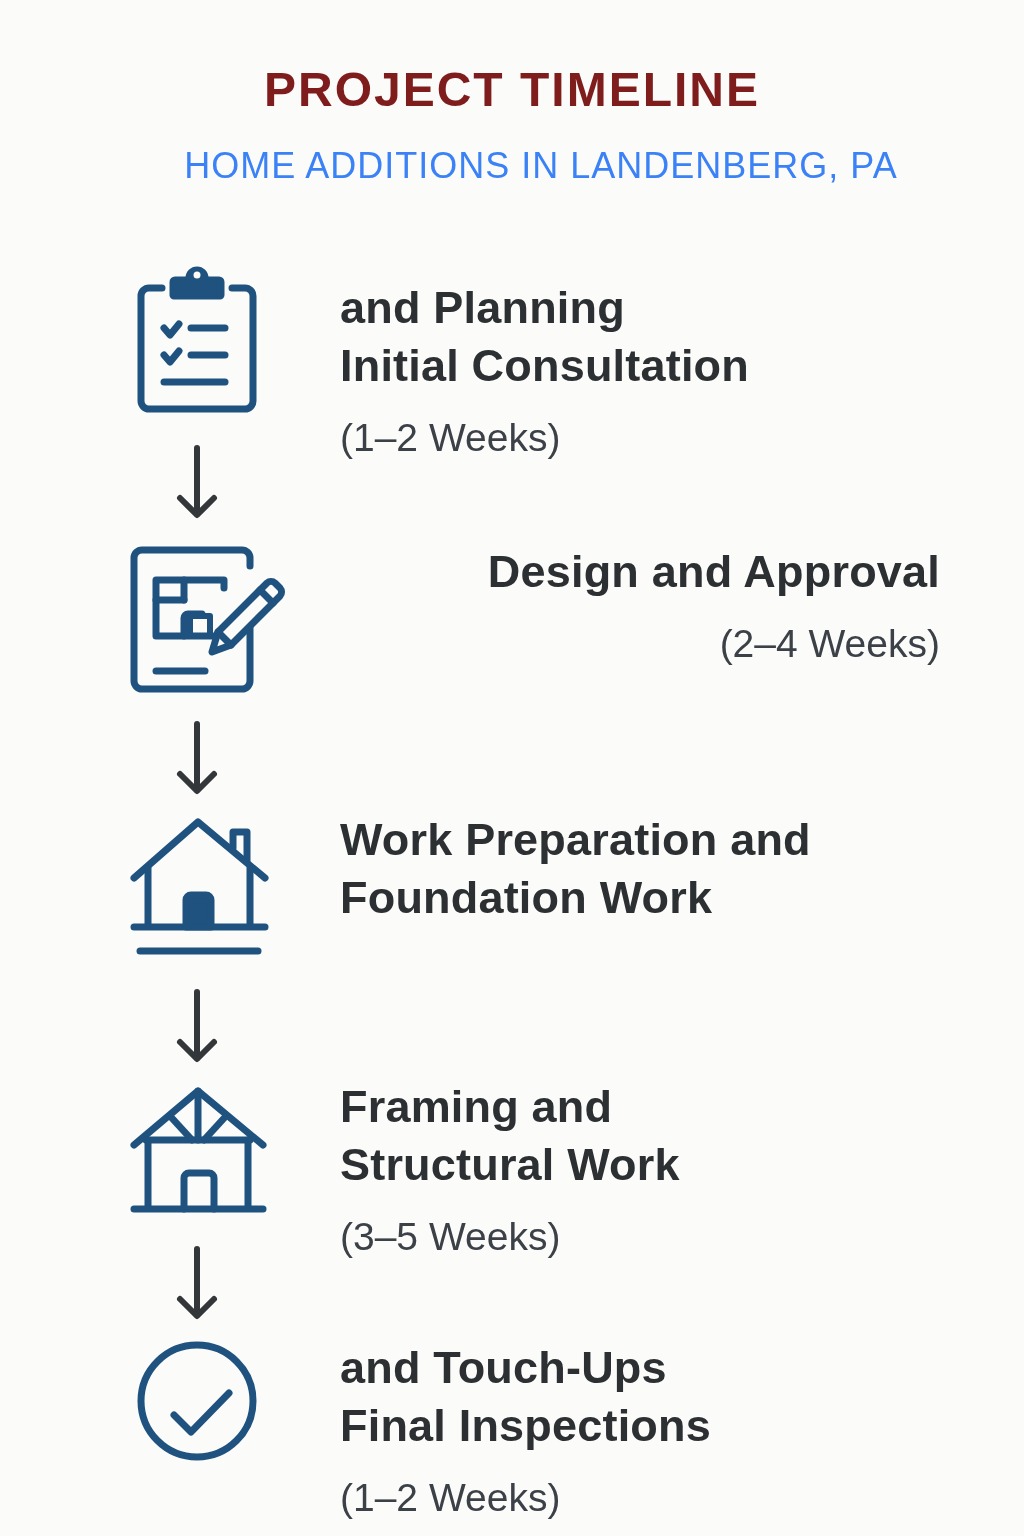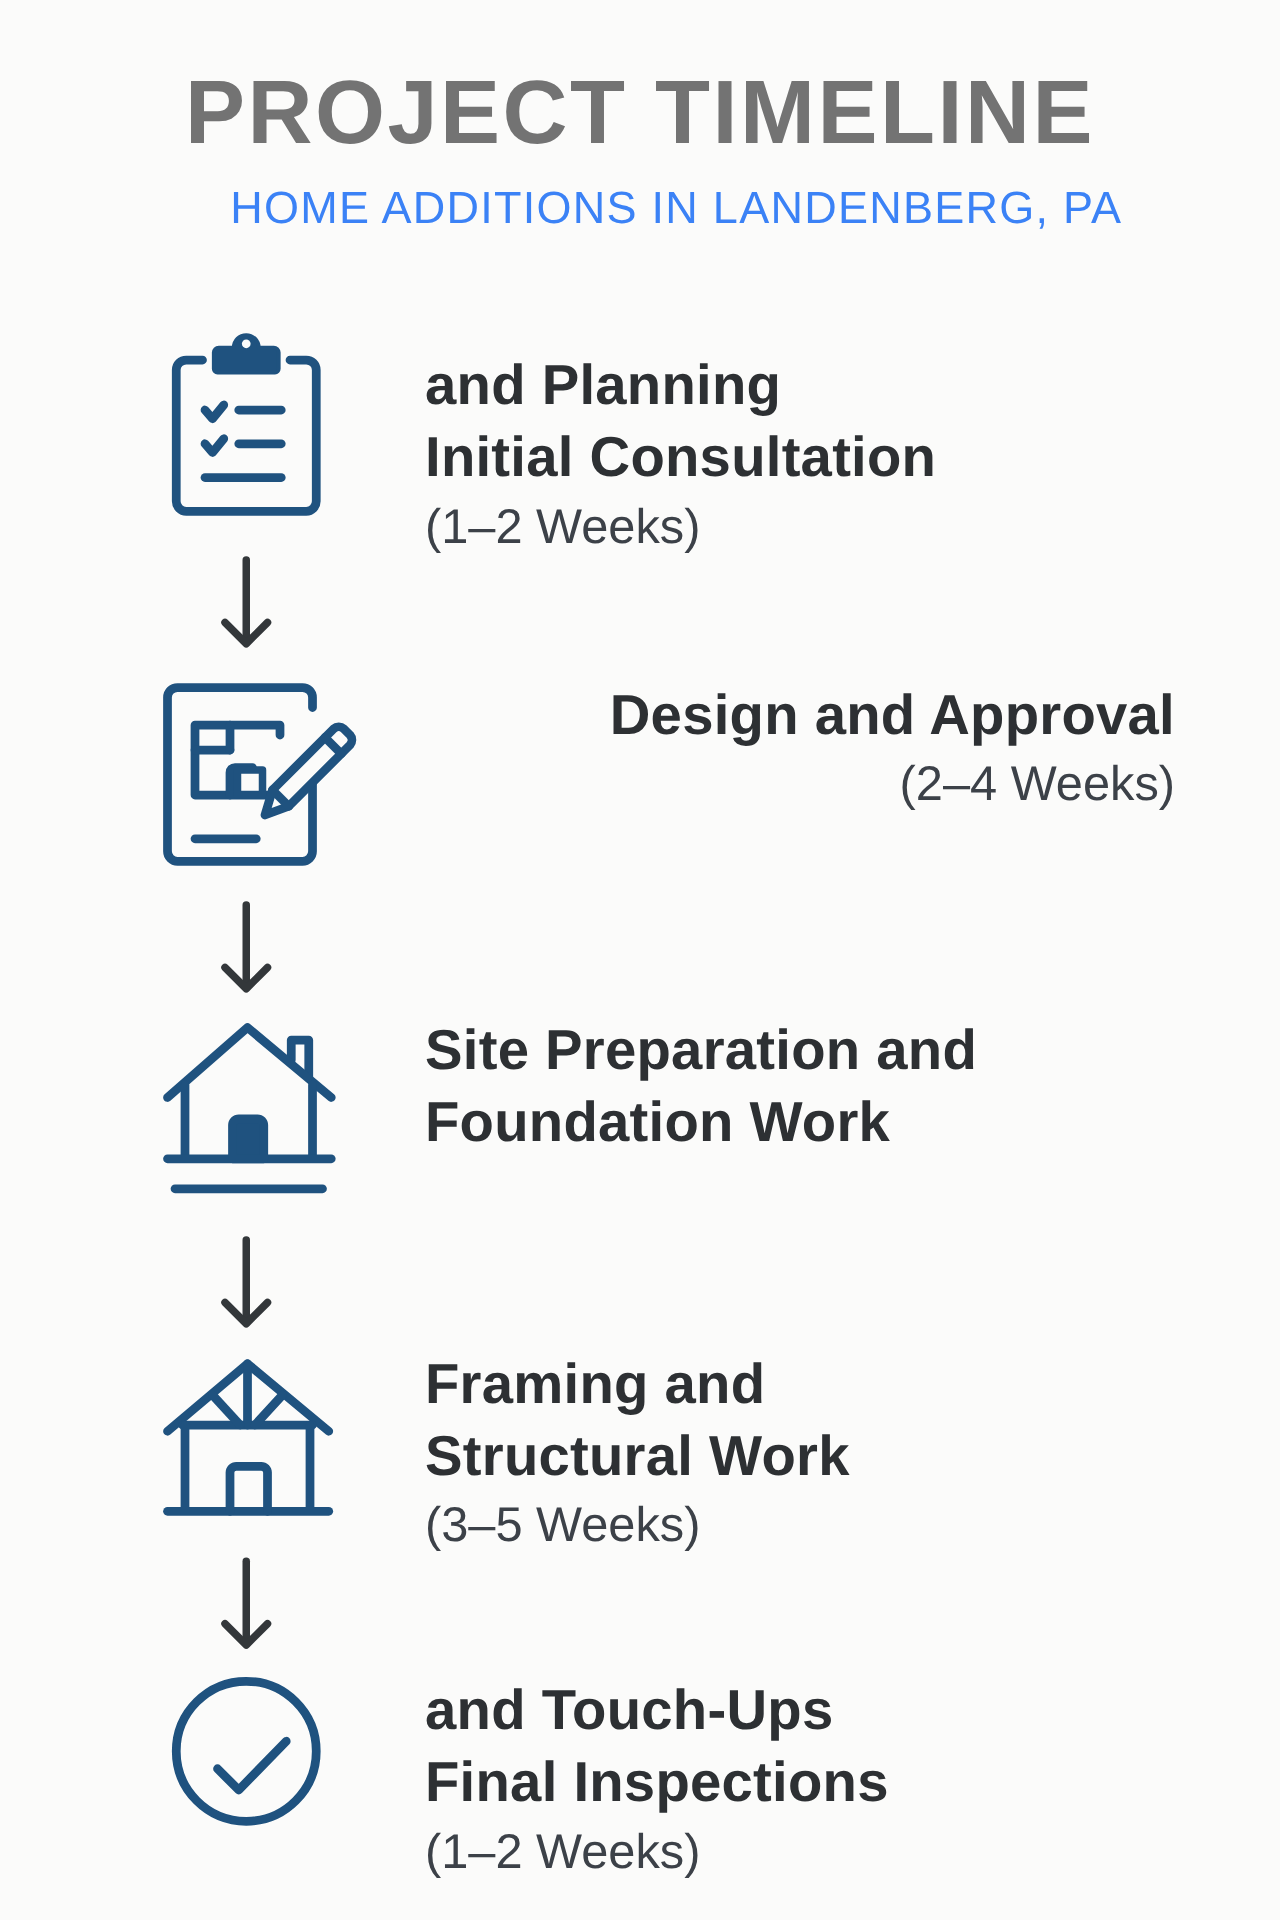--- a/index.html
+++ b/index.html
@@ -14,24 +14,24 @@
     overflow: hidden;
     font-family: "Liberation Sans", "DejaVu Sans", sans-serif;
     color: #2d3033;
   }
   .title {
     position: absolute;
     left: 0;
     width: 1024px;
     top: 50px;
     text-align: center;
-    font-size: 72px;
+    font-size: 48px;
     font-weight: bold;
     letter-spacing: 2px;
-    color: #737373;
+    color: #7f1d1d;
     line-height: 80px;
   }
   .subtitle {
     position: absolute;
     left: 0;
     width: 1000px;
     top: 144px;
     text-align: center;
     font-size: 36px;
     letter-spacing: 1px;
@@ -64,21 +64,21 @@
     font-size: 45px;
     font-weight: bold;
     line-height: 58px;
     color: #2d3033;
     letter-spacing: 0.2px;
   }
   .step-duration {
     font-size: 39px;
     line-height: 50px;
     color: #3c4148;
-    margin-top: 2px;
+    margin-top: 18px;
   }
   .arrow {
     position: absolute;
     left: 172px;
     width: 50px;
     height: 76px;
   }
   .arrow svg {
     width: 50px;
     height: 76px;
@@ -171,21 +171,21 @@
 
       <line x1="14" y1="119" x2="145" y2="119"></line>
 
       <path d="M66 119 V92 a5 5 0 0 1 5 -5 H86 a5 5 0 0 1 5 5 V119 Z" fill="#1f527f"></path>
 
       <line x1="20" y1="143" x2="138" y2="143"></line>
     </svg>
   </div>
   <div class="text" style="top:811px;">
     <div class="step-title">
-      <div>Site Preparation and</div>
+      <div>Work Preparation and</div>
       <div>Foundation Work</div>
     </div>
   </div>
 </div>
 
 <div class="arrow" style="top:988px;">
   <svg viewBox="0 0 50 76" fill="none" stroke="#33373a" stroke-width="6" stroke-linecap="round" stroke-linejoin="round">
     <line x1="25" y1="4" x2="25" y2="70"></line>
     <path d="M8 54 L25 71 L42 54"></path>
   </svg>

